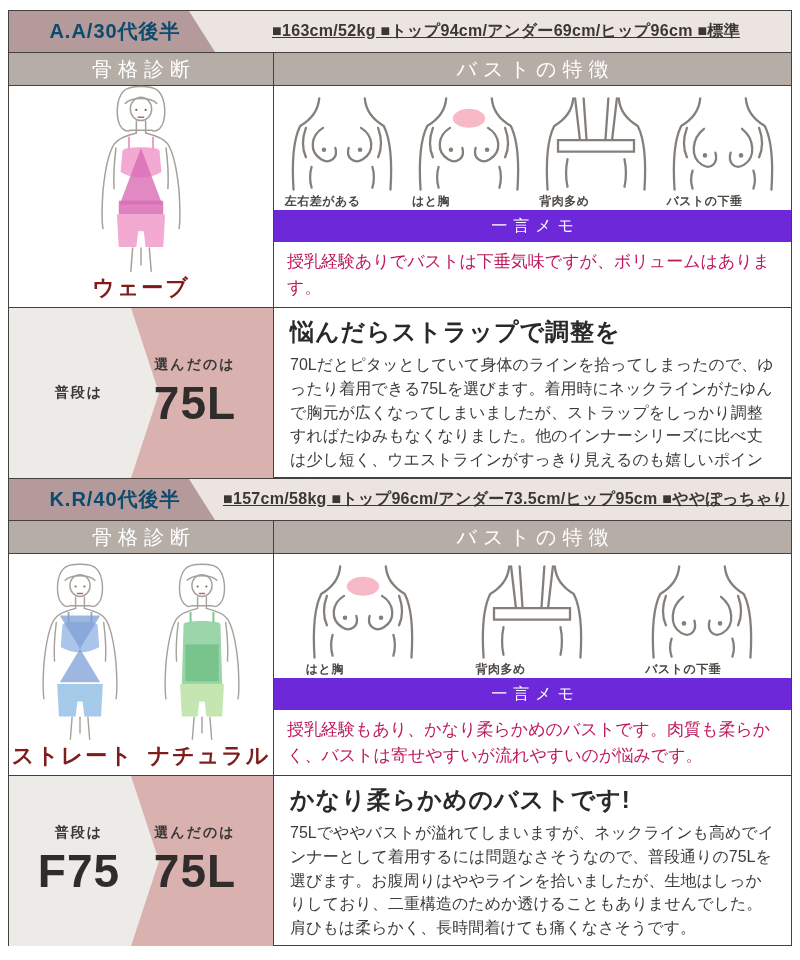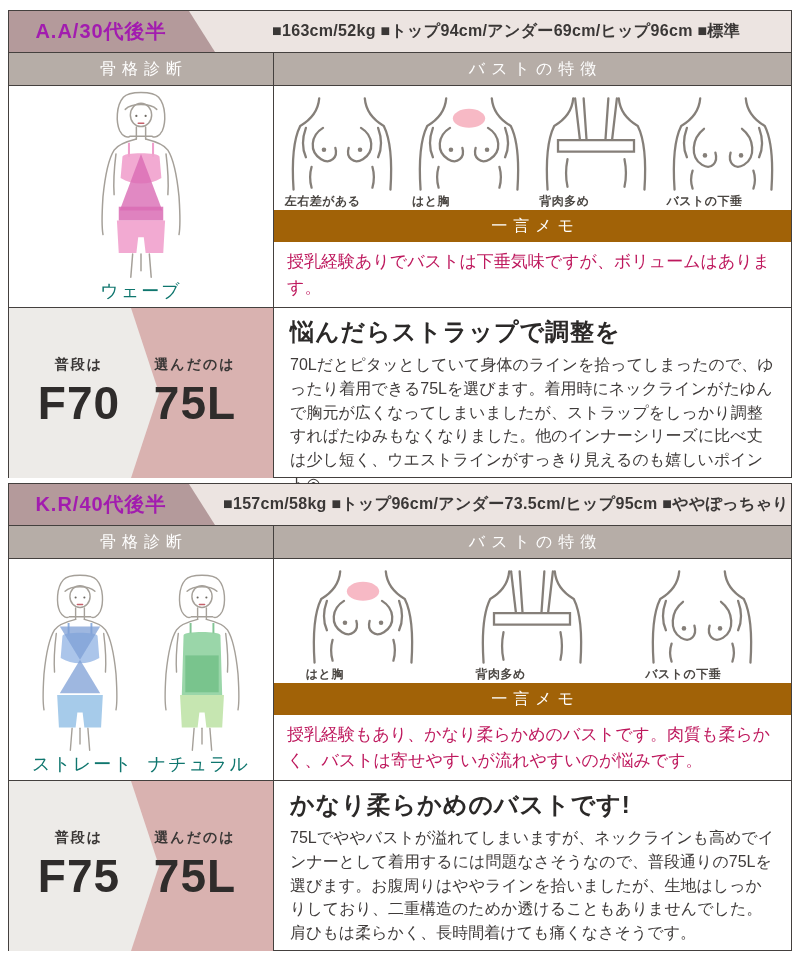--- a/index.html
+++ b/index.html
@@ -4,48 +4,48 @@
 <style>
   * { margin:0; padding:0; box-sizing:border-box; }
   html,body { background:#fff; }
   body {
     width:800px; height:960px;
     font-family:"Liberation Sans","DejaVu Sans",sans-serif;
     color:#3f3b3a;
   }
   .page { width:800px; height:960px; padding:10px 8px 0 8px; }
   .profile-card { width:784px; height:468px; border:1px solid #44403e; background:#fff; }
-  .profile-card + .profile-card { margin-top:5px; }
+  .profile-card + .profile-card { }
 
   
   .card-header { height:42px; display:flex; align-items:stretch; background:#ece4e1; border-bottom:1px solid #44403e; position:relative; }
   .name-tab { width:206px; position:relative; flex:0 0 auto; }
   .name-tab .tab-bg { position:absolute; inset:0; background:#b49a9b; clip-path:polygon(0 0, 180px 0, 206px 100%, 0 100%); }
-  .name-tab .tab-text { position:absolute; left:2px; top:0; width:180px; height:100%; display:flex; align-items:center; justify-content:center;
-    color:#a21caf; font-size:20px; font-weight:bold; letter-spacing:1px; }
-  .stats { flex:1; display:flex; align-items:center; justify-content:center; font-size:16px; font-weight:600; color:#3a3736; letter-spacing:.3px; padding-left:6px; }
+  .name-tab .tab-text { position:absolute; left:16px; top:0; width:180px; height:100%; display:flex; align-items:center; justify-content:center;
+    color:#0c4a6e; font-size:20px; font-weight:bold; letter-spacing:1px; }
+  .stats { flex:1; display:flex; align-items:center; justify-content:center; font-size:16px; font-weight:600; color:#3a3736; letter-spacing:.3px; padding-left:6px;text-decoration:underline; }
 
   
   .col-headers { height:33px; display:flex; background:#b6ada7; color:#fff; border-bottom:1px solid #44403e; }
-  .col-header { display:flex; align-items:center; justify-content:center; font-size:16px; letter-spacing:6px; padding-left:6px; }
+  .col-header { display:flex; align-items:center; justify-content:center; font-size:20px; letter-spacing:6px; padding-left:6px; }
   .col-header.left { width:265px; border-right:1px solid #44403e; }
   .col-header.right { flex:1; }
 
   
   .content-row { height:222px; display:flex; border-bottom:1px solid #44403e; }
   .skeleton-cell { width:265px; border-right:1px solid #44403e; display:flex; flex-direction:column; align-items:center; justify-content:flex-end; padding-bottom:4px; }
   .skeleton-figures { display:flex; align-items:flex-end; gap:2px; }
   .skeleton-labels { display:flex; gap:14px; justify-content:center; }
-  .skeleton-label { font-size:18px; font-weight:normal; color:#0f766e; letter-spacing:2px; }
+  .skeleton-label { font-size:22px; font-weight:bold; color:#7f1d1d; letter-spacing:2px; }
 
   .bust-cell { flex:1; display:flex; flex-direction:column; }
   .bust-figures { height:130px; display:flex; align-items:flex-end; justify-content:space-around; padding:4px 4px 0 4px; }
   .bust-figure { display:flex; flex-direction:column; }
   .bust-label { font-size:12px; font-weight:bold; color:#4a4642; margin-top:1px; letter-spacing:.5px; }
-  .memo-bar { height:33px; background:#a16207; color:#fff; display:flex; align-items:center; justify-content:center; font-size:16px; letter-spacing:6px; padding-left:6px; }
+  .memo-bar { height:33px; background:#6d28d9; color:#fff; display:flex; align-items:center; justify-content:center; font-size:16px; letter-spacing:6px; padding-left:6px; }
   .memo-text { flex:1; padding:7px 13px; font-size:17px; line-height:1.5; color:#be185d; }
 
   
   .review-row { height:170px; display:flex; }
   .size-block { width:265px; flex:0 0 auto; border-right:1px solid #44403e; position:relative; background:#d9b2b0; overflow:hidden; }
   .size-usual-bg { position:absolute; inset:0; background:#edebe8; clip-path:polygon(0 0, 122px 0, 150px 50%, 122px 100%, 0 100%); }
   .size-col { position:absolute; top:50%; transform:translateY(-50%); text-align:center; }
   .size-col.usual { left:8px; width:124px; }
   .size-col.chosen { right:14px; width:128px; }
   .size-caption { font-size:14px; font-weight:bold; color:#3a3736; letter-spacing:2px; }
@@ -197,21 +197,20 @@
         <div class="memo-bar">一言メモ</div>
         <div class="memo-text">授乳経験ありでバストは下垂気味ですが、ボリュームはあります。</div>
       </div>
     </div>
 
     <div class="review-row">
       <div class="size-block">
         <div class="size-usual-bg"></div>
         <div class="size-col usual">
           <div class="size-caption">普段は</div>
-          <div class="size-value">F70</div>
         </div>
         <div class="size-col chosen">
           <div class="size-caption">選んだのは</div>
           <div class="size-value">75L</div>
         </div>
       </div>
       <div class="review">
         <div class="review-title">悩んだらストラップで調整を</div>
         <div class="review-body">70Lだとピタッとしていて身体のラインを拾ってしまったので、ゆったり着用できる75Lを選びます。着用時にネックラインがたゆんで胸元が広くなってしまいましたが、ストラップをしっかり調整すればたゆみもなくなりました。他のインナーシリーズに比べ丈は少し短く、ウエストラインがすっきり見えるのも嬉しいポイント◎</div>
       </div>

